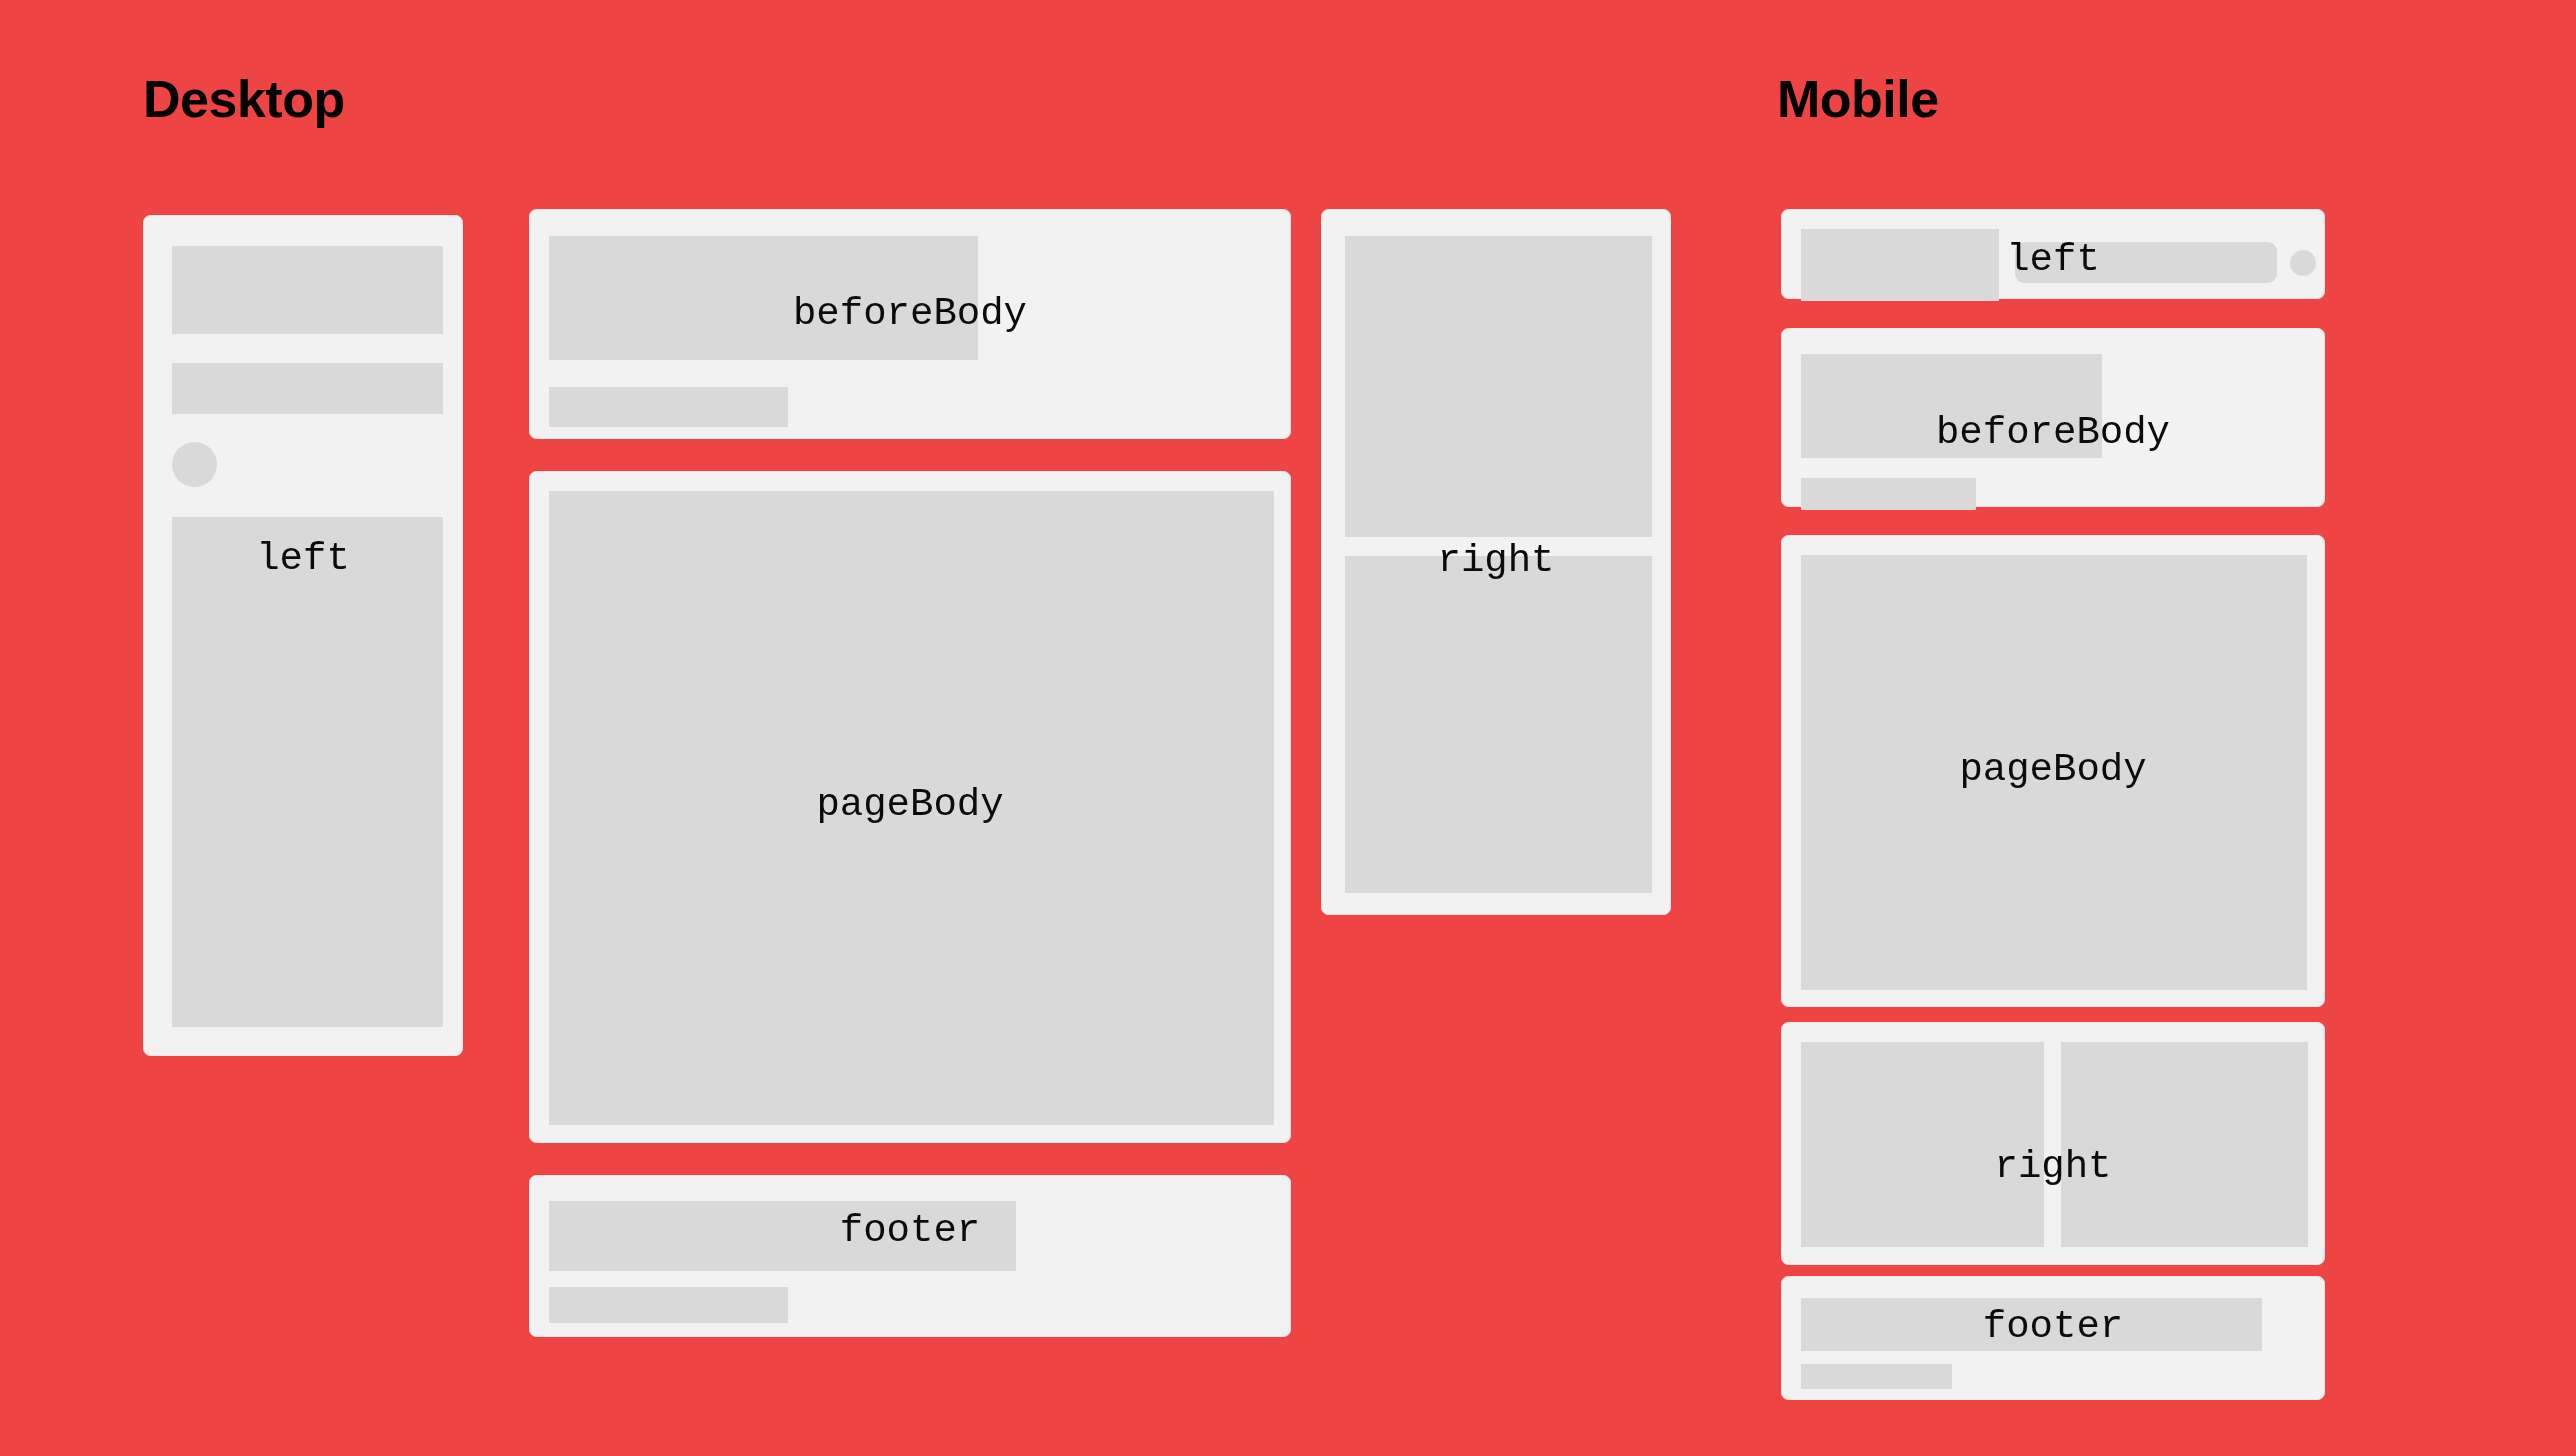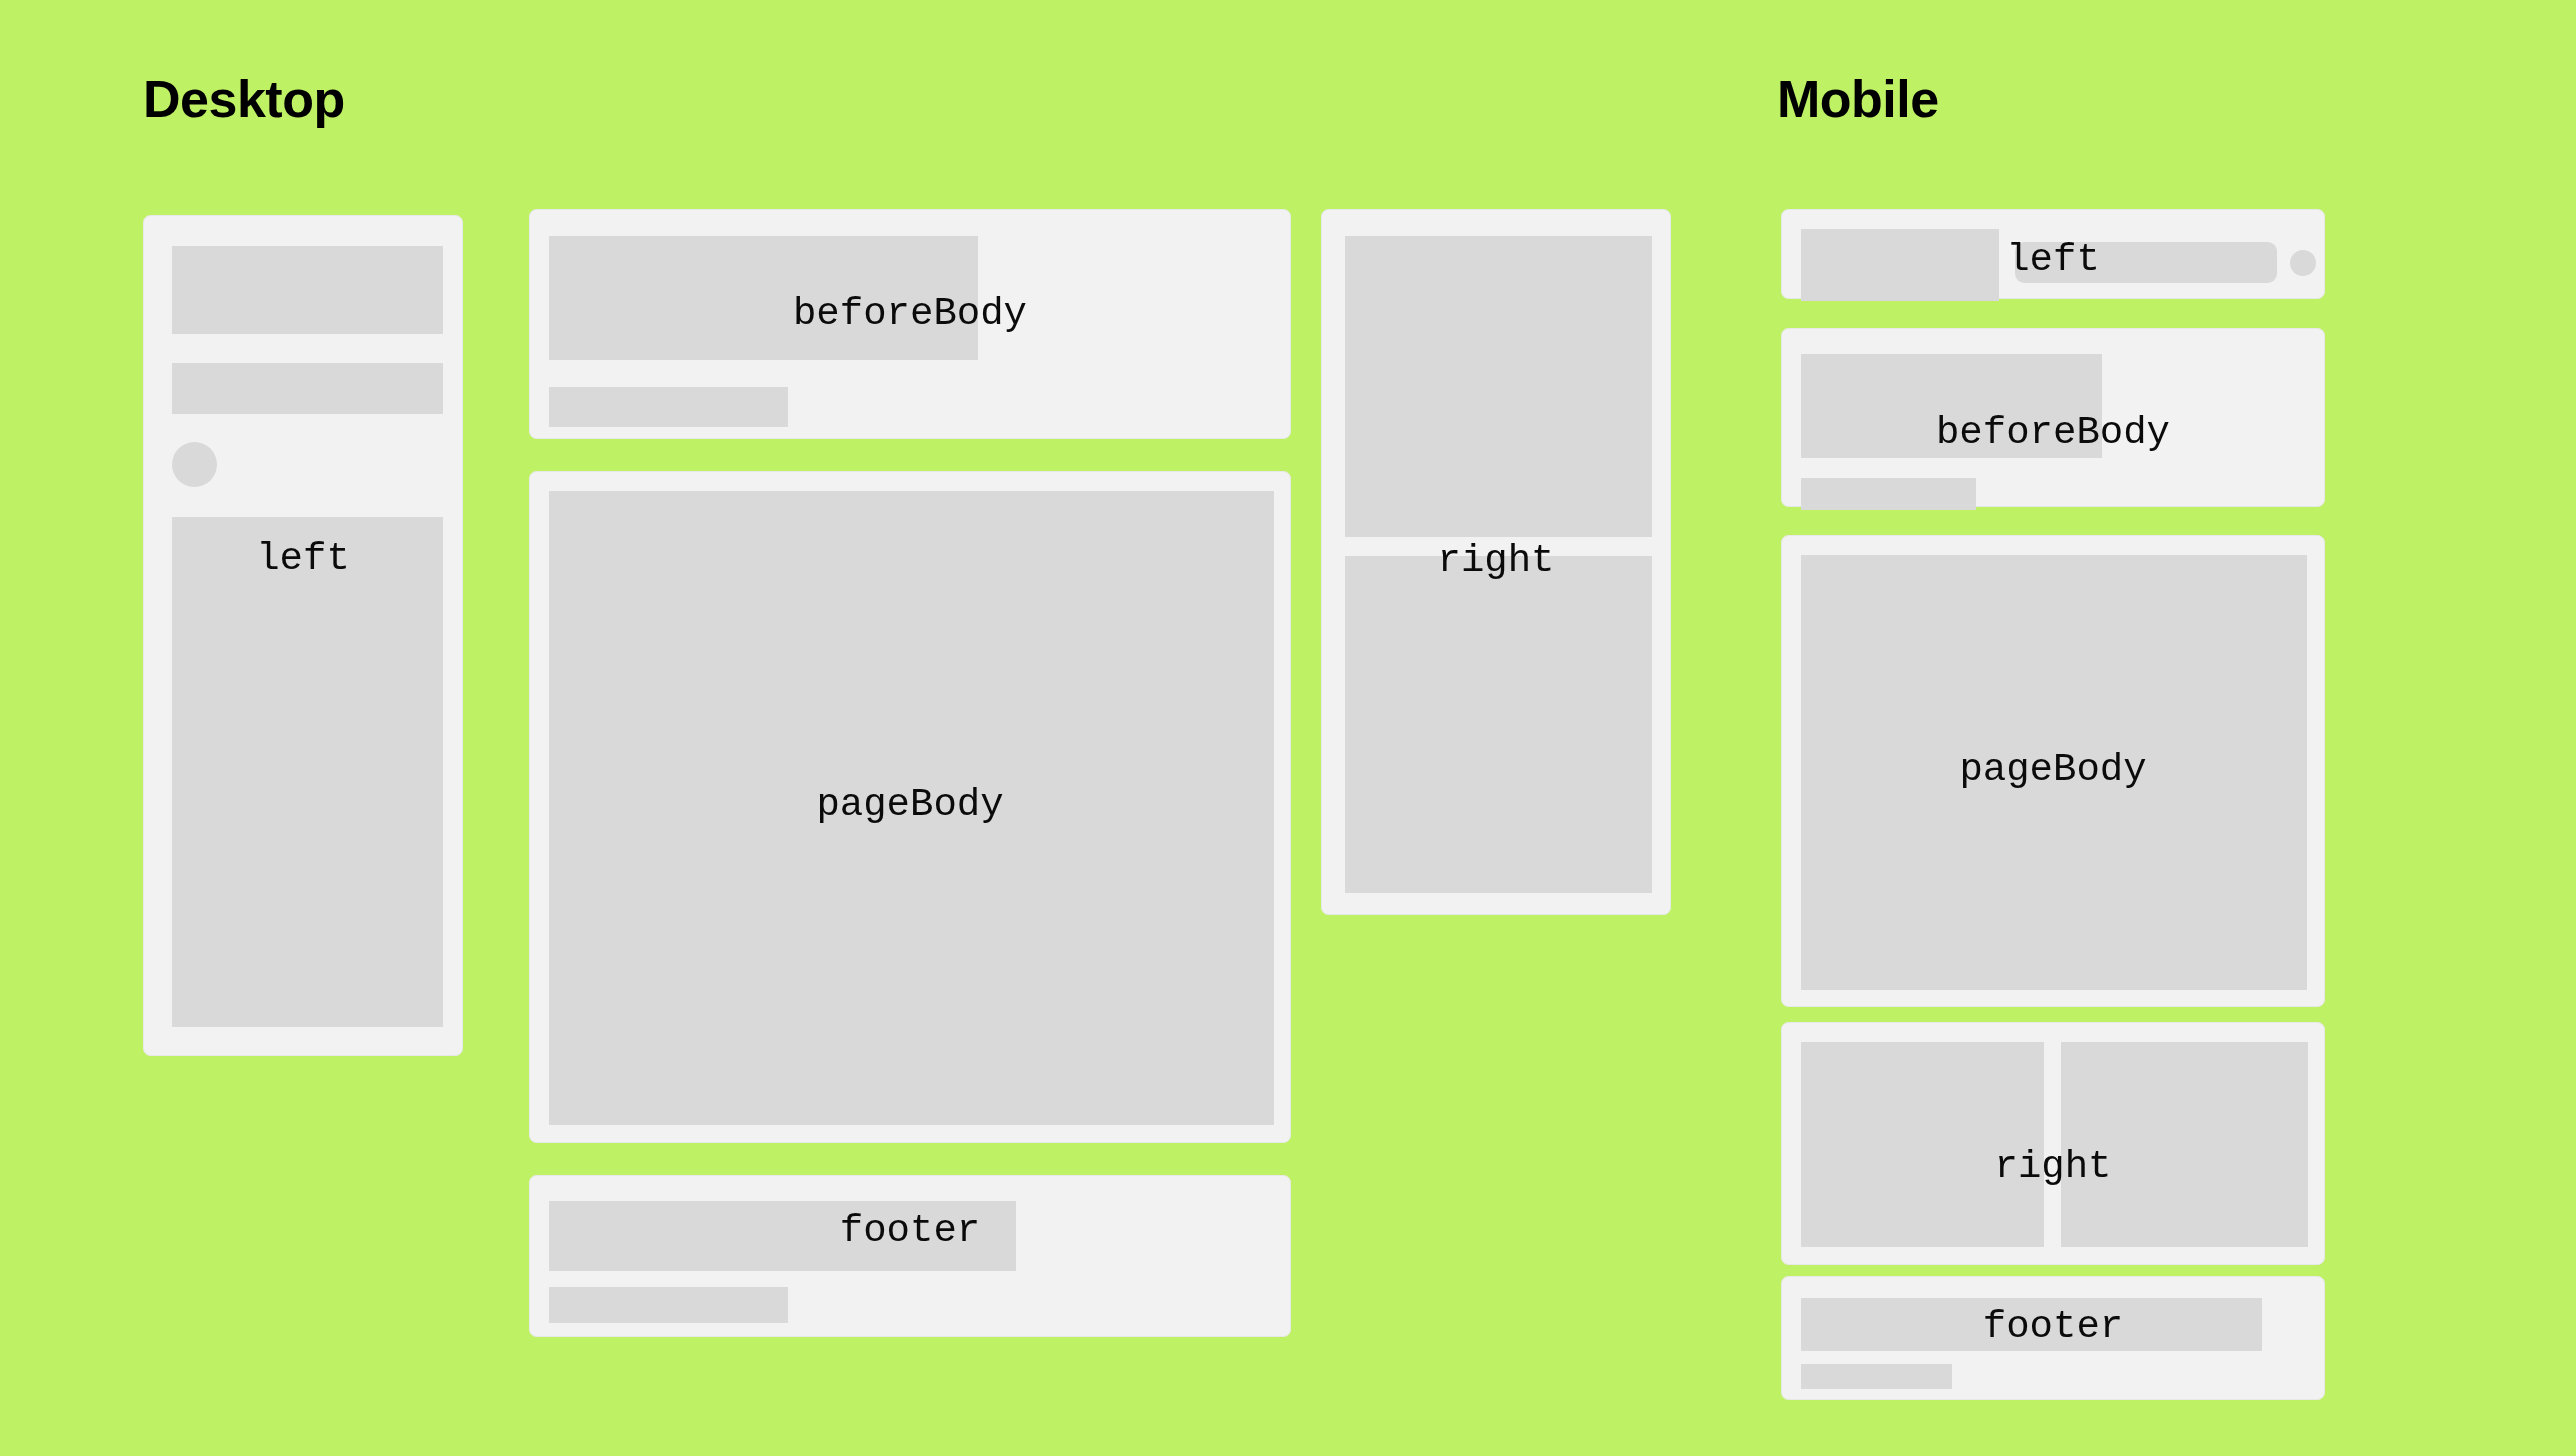--- a/index.html
+++ b/index.html
@@ -11,21 +11,21 @@
     height: 1456px;
     background: #f3f3f3;
     font-family: "Liberation Sans", sans-serif;
     overflow: hidden;
   }
 
   #root {
     position: relative;
     width: 2576px;
     height: 1456px;
-    background: #bef264;
+    background: #ef4444;
   }
 
   
   .section-heading {
     position: absolute;
     font-family: "Liberation Sans", sans-serif;
     font-weight: bold;
     font-size: 52px;
     line-height: 1;
     color: #000000;

